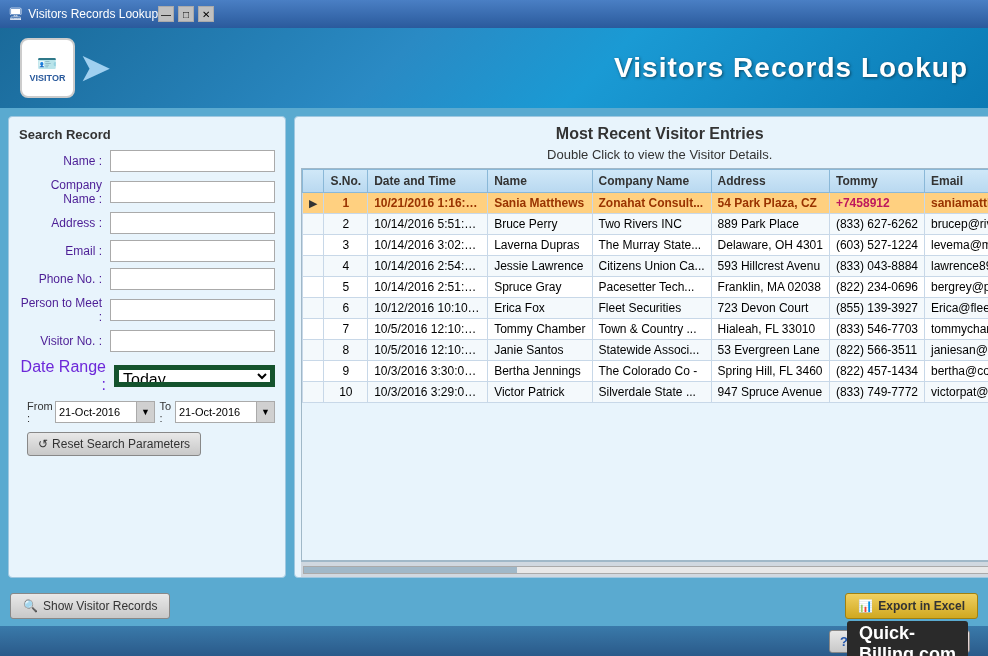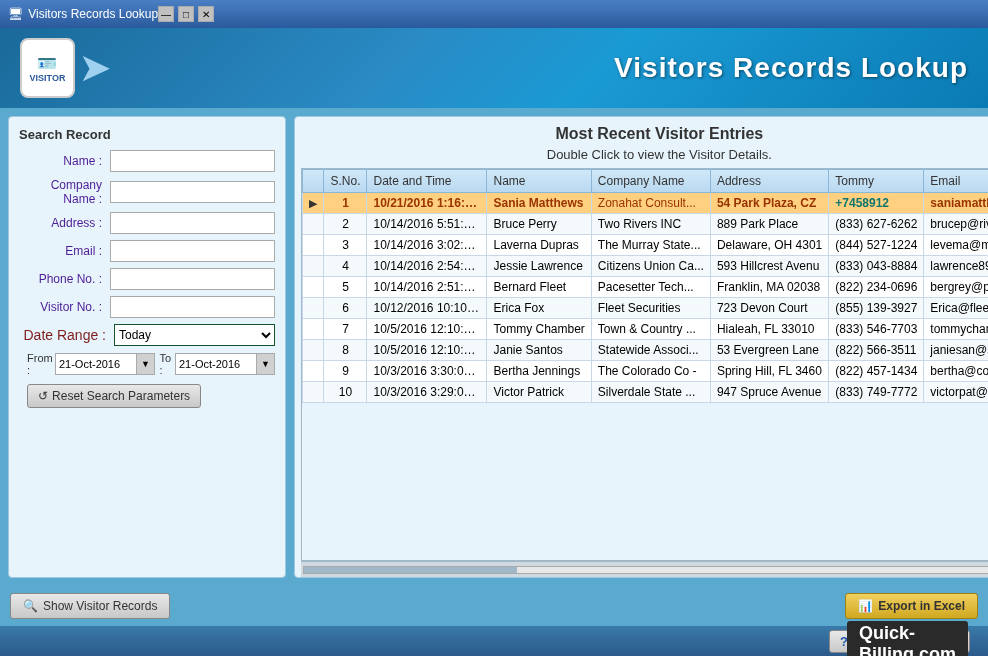--- a/index.html
+++ b/index.html
@@ -106,31 +106,31 @@
       font-size: 12px;
       padding: 0 4px;
     }
     .date-range-row {
       display: flex;
       align-items: center;
       margin-bottom: 6px;
     }
     .date-range-label {
       width: 95px;
-      font-size: 14px;
-      color: #7f1d1d;
+      font-size: 16px;
+      color: #6d28d9;
       text-align: right;
       padding-right: 8px;
     }
     .date-range-select {
       flex: 1;
       height: 22px;
-      border: 1px solid #14532d;
+      border: 5px solid #14532d;
       background: white;
-      font-size: 12px;
+      font-size: 16px;
     }
     .from-to-row {
       display: flex;
       align-items: center;
       margin-bottom: 8px;
       padding-left: 8px;
     }
     .from-label, .to-label {
       font-size: 11px;
       color: #333;
@@ -209,21 +209,21 @@
       width: 100%;
       font-size: 12px;
     }
     thead tr {
       background: linear-gradient(to bottom, #d0e8f8, #b8d8f0);
     }
     thead th {
       border: 1px solid #8ab8d8;
       padding: 4px 6px;
       text-align: left;
-      font-weight: normal;
+      font-weight: bold;
       color: #333;
       white-space: nowrap;
     }
     tbody tr {
       background: white;
     }
     tbody tr:nth-child(even) {
       background: #f4f9fc;
     }
     tbody tr.selected {
@@ -390,20 +390,24 @@
     <div class="form-row">
       <span class="form-label">Address :</span>
       <input class="form-input" type="text" style="">
     </div>
     <div class="form-row">
       <span class="form-label">Email :</span>
       <input class="form-input" type="text" style="">
     </div>
     <div class="form-row">
       <span class="form-label">Phone No. :</span>
+      <input class="form-input" type="text" style="">
+    </div>
+    <div class="form-row">
+      <span class="form-label">Person to Meet :</span>
       <input class="form-input" type="text" style="">
     </div>
     <div class="form-row">
       <span class="form-label">Visitor No. :</span>
       <input class="form-input" type="text" style="">
     </div>
 
     <div class="date-range-row">
       <span class="date-range-label">Date Range :</span>
       <select class="date-range-select">
@@ -452,60 +456,60 @@
             <th>Tommy</th>
             <th>Email</th>
           </tr>
         </thead>
         <tbody id="table-body">
         <tr class="selected">
               <td class="arrow-cell">▶</td>
               <td class="sno-cell" style="color: rgb(153, 51, 0); font-weight: bold;">1</td>
               <td style="color: rgb(153, 51, 0); font-weight: bold;">10/21/2016 1:16:34 PM</td>
               <td style="color: rgb(153, 51, 0); font-weight: bold;">Sania Matthews</td>
-              <td style="color: rgb(153, 51, 0); font-weight: normal;">Zonahat Consult...</td>
+              <td style="color: rgb(153, 51, 0); font-weight: bold;">Zonahat Consult...</td>
               <td style="color: rgb(153, 51, 0); font-weight: bold;">54 Park Plaza, CZ</td>
-              <td style="color: #0f766e; font-weight: bold;">+7458912</td>
+              <td style="color: #be185d; font-weight: bold;">+7458912</td>
               <td style="color: rgb(153, 51, 0); font-weight: bold;">saniamatthew</td>
             </tr>
             <tr>
               <td class="arrow-cell"></td>
               <td class="sno-cell">2</td>
               <td>10/14/2016 5:51:41 PM</td>
               <td>Bruce Perry</td>
               <td>Two Rivers INC</td>
               <td>889 Park Place</td>
               <td>(833) 627-6262</td>
               <td>brucep@rive</td>
             </tr>
             <tr>
               <td class="arrow-cell"></td>
               <td class="sno-cell">3</td>
               <td>10/14/2016 3:02:52 PM</td>
               <td>Laverna Dupras</td>
               <td>The Murray State...</td>
               <td>Delaware, OH 4301</td>
-              <td>(844) 527-1224</td>
+              <td>(603) 527-1224</td>
               <td>levema@ms</td>
             </tr>
             <tr>
               <td class="arrow-cell"></td>
               <td class="sno-cell">4</td>
               <td>10/14/2016 2:54:30 PM</td>
               <td>Jessie Lawrence</td>
               <td>Citizens Union Ca...</td>
               <td>593 Hillcrest Avenu</td>
               <td>(833) 043-8884</td>
               <td>lawrence89</td>
             </tr>
             <tr>
               <td class="arrow-cell"></td>
               <td class="sno-cell">5</td>
               <td>10/14/2016 2:51:23 PM</td>
-              <td>Bernard Fleet</td>
+              <td>Spruce Gray</td>
               <td>Pacesetter Tech...</td>
               <td>Franklin, MA 02038</td>
               <td>(822) 234-0696</td>
               <td>bergrey@pa</td>
             </tr>
             <tr>
               <td class="arrow-cell"></td>
               <td class="sno-cell">6</td>
               <td>10/12/2016 10:10:15 AM</td>
               <td>Erica Fox</td>

